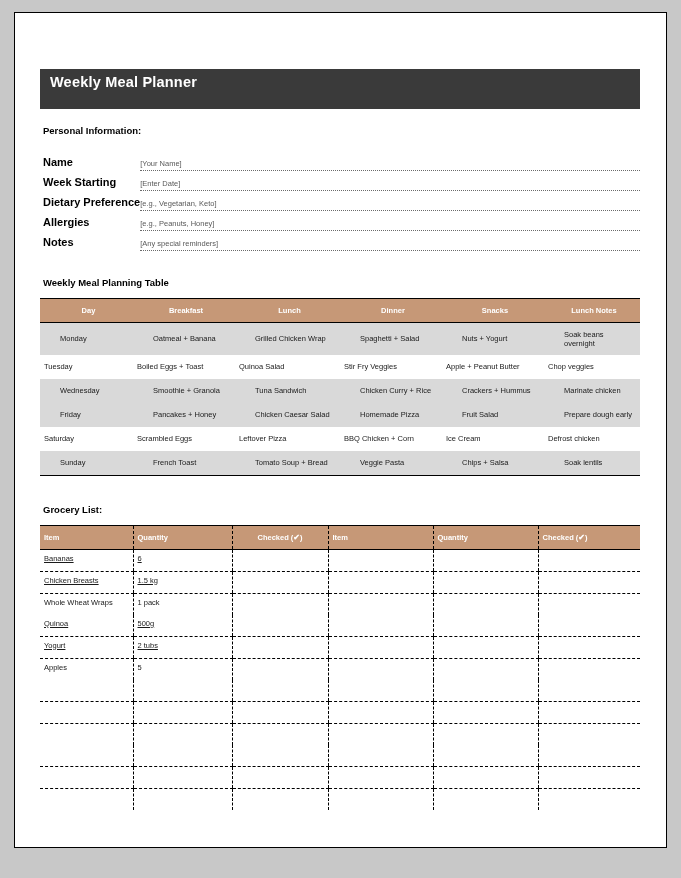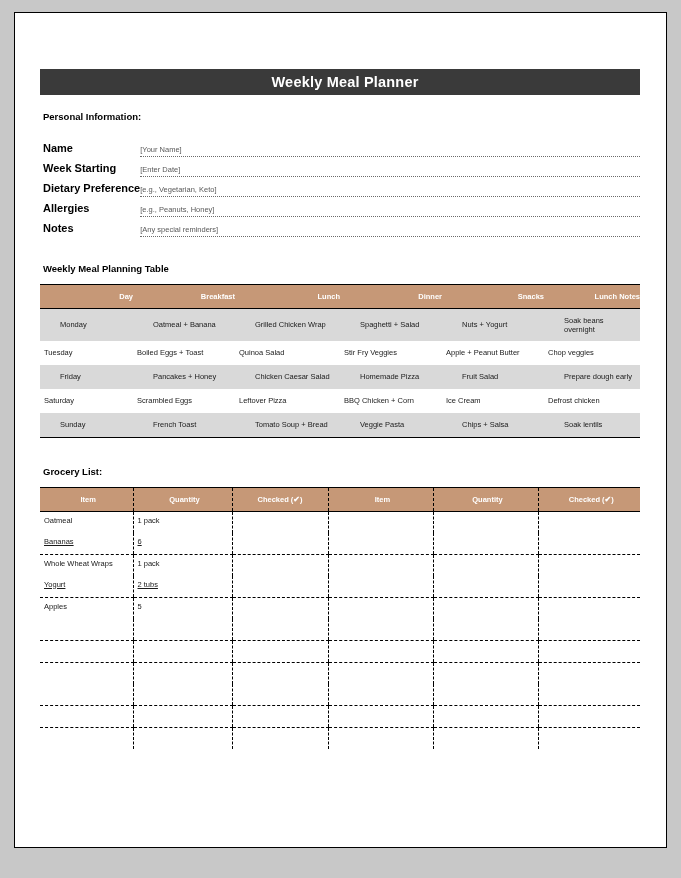--- a/index.html
+++ b/index.html
@@ -28,28 +28,27 @@
     position: absolute;
     left: 25px;
     top: 56px;
     width: 600px;
   }
 
   
   .title-bar {
     background: #3a3a3a;
     color: #ffffff;
-    height: 26px;
+    height: 40px;
     line-height: 26px;
     padding: 0 0 0 10px;
     font-size: 14.5px;
     font-weight: bold;
     letter-spacing: 0.2px;
     margin-bottom: 16px;
-    text-align: center;
   }
 
   
   .section-heading {
     font-size: 9.5px;
     font-weight: bold;
     color: #000000;
     margin: 0 0 14px 3px;
   }
   .section-heading.tight { margin-bottom: 10px; }
@@ -83,21 +82,21 @@
     width: 100%;
     border-collapse: collapse;
     table-layout: fixed;
     margin-bottom: 28px;
   }
   .meal-table th {
     background: #c69877;
     color: #ffffff;
     font-size: 7.5px;
     font-weight: bold;
-    text-align: right;
+    text-align: center;
     padding: 7px 0 7px 4px;
     border-top: 1.5px solid #000;
     border-bottom: 1.5px solid #000;
   }
   .meal-table td {
     font-size: 7.5px;
     color: #1a1a1a;
     padding: 7px 4px 7px 4px;
     height: 10px;
   }
@@ -114,21 +113,21 @@
   .grocery-table {
     width: 100%;
     border-collapse: collapse;
     table-layout: fixed;
   }
   .grocery-table th {
     background: #c69877;
     color: #ffffff;
     font-size: 7.5px;
     font-weight: bold;
-    text-align: center;
+    text-align: left;
     padding: 7px 0 7px 4px;
     border-top: 1.5px solid #000;
     border-bottom: 1.5px solid #000;
     border-left: 1px dashed #000;
   }
   .grocery-table th.no-left { border-left: none; }
   .grocery-table th.center  { text-align: center; padding-left: 0; }
   .grocery-table td {
     font-size: 7.5px;
     color: #1a1a1a;
@@ -214,20 +213,28 @@
         </tr>
         <tr>
           <td>Tuesday</td>
           <td>Boiled Eggs + Toast</td>
           <td>Quinoa Salad</td>
           <td>Stir Fry Veggies</td>
           <td>Apple + Peanut Butter</td>
           <td>Chop veggies</td>
         </tr>
         <tr class="stripe">
+          <td>Wednesday</td>
+          <td>Smoothie + Granola</td>
+          <td>Tuna Sandwich</td>
+          <td>Chicken Curry + Rice</td>
+          <td>Crackers + Hummus</td>
+          <td>Marinate chicken</td>
+        </tr>
+        <tr class="stripe">
           <td>Friday</td>
           <td>Pancakes + Honey</td>
           <td>Chicken Caesar Salad</td>
           <td>Homemade Pizza</td>
           <td>Fruit Salad</td>
           <td>Prepare dough early</td>
         </tr>
         <tr>
           <td>Saturday</td>
           <td>Scrambled Eggs</td>
@@ -262,45 +269,53 @@
         <tr>
           <th class="no-left">Item</th>
           <th>Quantity</th>
           <th class="center"><span>Checked (</span><span class="check-glyph">✔</span><span>)</span></th>
           <th>Item</th>
           <th>Quantity</th>
           <th><span>Checked (</span><span class="check-glyph">✔</span><span>)</span></th>
         </tr>
       </thead>
       <tbody>
-        <tr>
-          <td class="no-left">Oatmeal</td>
-          <td>1 pack</td>
-          <td></td>
-          <td></td>
-          <td></td>
-          <td></td>
-        </tr>
         <tr class="rule">
           <td class="no-left">Bananas</td>
           <td>6</td>
           <td></td>
           <td></td>
           <td></td>
           <td></td>
         </tr>
+        <tr class="rule">
+          <td class="no-left">Chicken Breasts</td>
+          <td>1.5 kg</td>
+          <td></td>
+          <td></td>
+          <td></td>
+          <td></td>
+        </tr>
         <tr>
           <td class="no-left">Whole Wheat Wraps</td>
           <td>1 pack</td>
           <td></td>
           <td></td>
           <td></td>
           <td></td>
         </tr>
         <tr class="rule">
+          <td class="no-left">Quinoa</td>
+          <td>500g</td>
+          <td></td>
+          <td></td>
+          <td></td>
+          <td></td>
+        </tr>
+        <tr class="rule">
           <td class="no-left">Yogurt</td>
           <td>2 tubs</td>
           <td></td>
           <td></td>
           <td></td>
           <td></td>
         </tr>
         <tr>
           <td class="no-left">Apples</td>
           <td>5</td>

